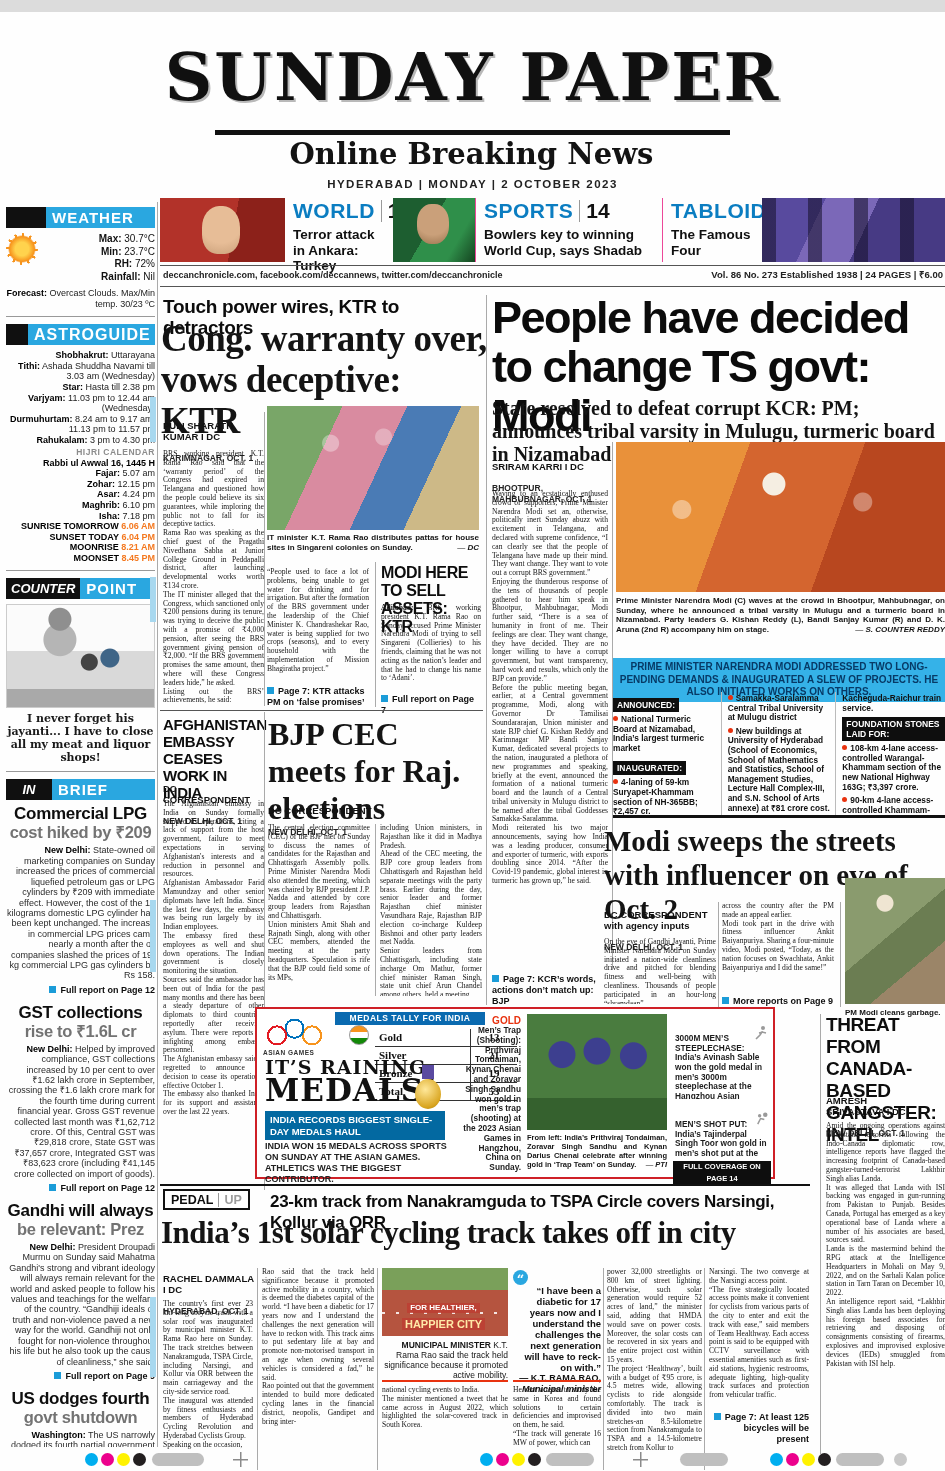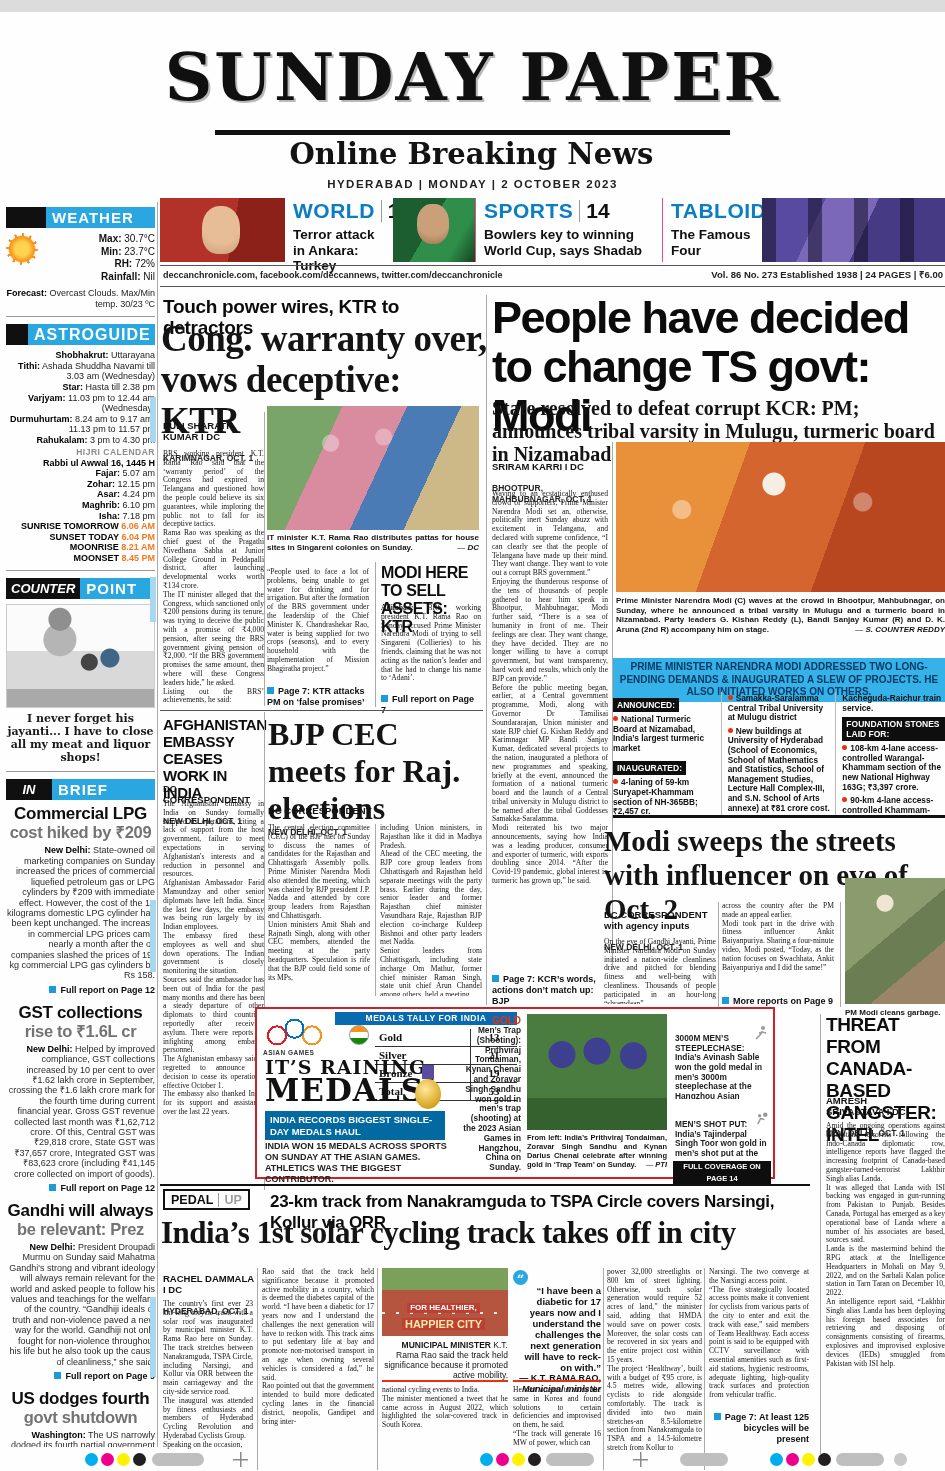--- a/index.html
+++ b/index.html
@@ -364,21 +364,21 @@
       radial-gradient(circle at 40% 20%,#efe5d2 8px,rgba(0,0,0,0) 9px),
       linear-gradient(140deg,#8a9b6e 0 45%,#6b7d52 45% 70%,#9b8568 70% 100%)"></div>
   <div class="a cap" style="left:845px;top:996px;width:100px;text-align:left">PM Modi cleans garbage.</div>
 
   <div class="medalbox">
     <div class="a" style="left:6px;top:6px">
       <div class="agswirl"></div>
       <div class="aglabel">ASIAN GAMES</div>
     </div>
     <div class="a flagc" style="left:92px;top:16px"></div>
-    <div class="a tally-h" style="left:78px;top:3px;width:182px">MEDALS TALLY FOR INDIA</div>
+    <div class="a tally-h" style="left:78px;top:3px;width:150px">MEDALS TALLY FOR INDIA</div>
     <div class="a" style="left:118px;top:20px;width:142px">
       <div class="tally-row">
           <span class="l">Gold</span>
           <span class="v">13</span>
         </div>
       <div class="tally-row">
           <span class="l">Silver</span>
           <span class="v">21</span>
         </div>
       <div class="tally-row">

